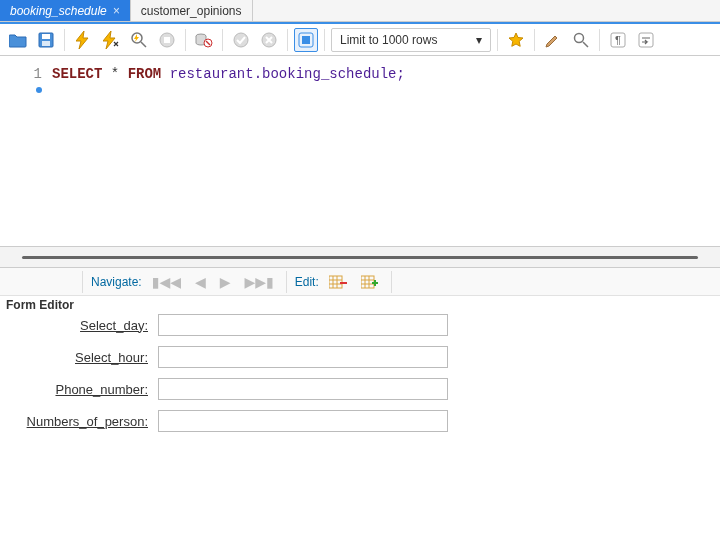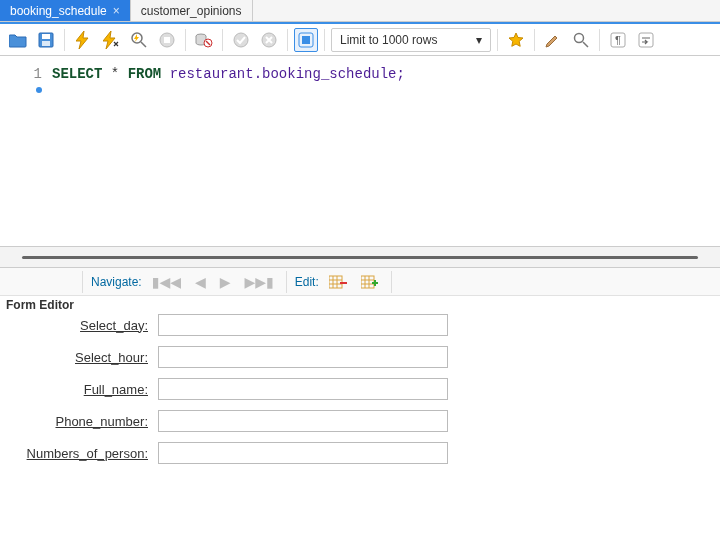--- a/index.html
+++ b/index.html
@@ -1,34 +1,34 @@
 <!DOCTYPE html>
 <html><head>
 <meta charset="utf-8">
 <style>
 * { box-sizing: border-box; margin: 0; padding: 0; }
 body { font-family: "Segoe UI", Tahoma, sans-serif; font-size: 12px; color: #333; background: #fff; width: 720px; height: 552px; overflow: hidden; }
 
 .tabs { display: flex; height: 22px; background: #f5f5f5; border-bottom: 1px solid #ccc; }
 .tab { display: flex; align-items: center; padding: 0 10px; border-right: 1px solid #ccc; cursor: pointer; font-size: 12px; gap: 6px; }
-.tab.active { background: #2b7de1; color: #fff; }
+.tab.active { background: #2b7de1; color: #fff; font-style: italic; }
 .tab-close { font-size: 12px; opacity: .8; }
 
 .toolbar { display: flex; align-items: center; height: 34px; border-top: 2px solid #3a8ee6; border-bottom: 1px solid #ccc; background: #fff; padding: 0 6px; gap: 4px; }
 .tbtn { width: 24px; height: 24px; display: flex; align-items: center; justify-content: center; border: 1px solid transparent; border-radius: 2px; cursor: pointer; }
 .tbtn.active { border-color: #3a8ee6; background: #e8f1fc; }
 .tbtn span { font-size: 16px; line-height: 1; }
 .sep { width: 1px; height: 22px; background: #ddd; margin: 0 2px; }
 .limit { display: flex; align-items: center; gap: 10px; padding: 2px 8px; border: 1px solid #ccc; border-radius: 2px; font-size: 12px; height: 24px; min-width: 160px; justify-content: space-between; background: #fff; cursor: pointer; }
 
 .editor { padding: 10px 12px; font-family: Consolas, "Courier New", monospace; font-size: 14px; height: 190px; background: #fff; display: flex; }
 .gutter { width: 40px; color: #888; text-align: right; padding-right: 10px; }
 .dot { display: inline-block; width: 6px; height: 6px; border-radius: 50%; background: #3a8ee6; margin-left: 8px; vertical-align: middle; }
 .code { flex: 1; white-space: pre; }
-.kw { color: #14532d; font-weight: 600; }
+.kw { color: #7f1d1d; font-weight: 600; }
 .ref { color: #4c1d95; }
 
 .splitter { height: 22px; border-top: 1px solid #ccc; border-bottom: 1px solid #ccc; background: #f3f3f3; display: flex; align-items: center; }
 .splitter-line { height: 3px; background: #666; width: 94%; margin: 0 auto; border-radius: 2px; }
 
 .panel-toolbar { display: flex; align-items: center; height: 28px; padding: 0 6px; gap: 6px; background: #f9f9f9; border-bottom: 1px solid #e2e2e2; font-size: 12px; }
 .panel-title { font-weight: 700; margin-top: 46px; }
 .panel-navlabel { color: #0369a1; }
 .navbtn { color: #bdbdbd; font-size: 14px; padding: 0 4px; cursor: pointer; }
 
@@ -247,24 +247,20 @@
 <div class="form-area">
   <div class="form-row">
     <div class="form-label">Select_day:</div>
     <input class="form-input" value="" style="">
   </div>
   <div class="form-row">
     <div class="form-label">Select_hour:</div>
     <input class="form-input" value="" style="">
   </div>
   <div class="form-row">
-    <div class="form-label">Full_name:</div>
-    <input class="form-input" value="" style="">
-  </div>
-  <div class="form-row">
     <div class="form-label">Phone_number:</div>
     <input class="form-input" value="" style="">
   </div>
   <div class="form-row">
     <div class="form-label">Numbers_of_person:</div>
     <input class="form-input" value="" style="">
   </div>
 </div>
 
 </body></html>

